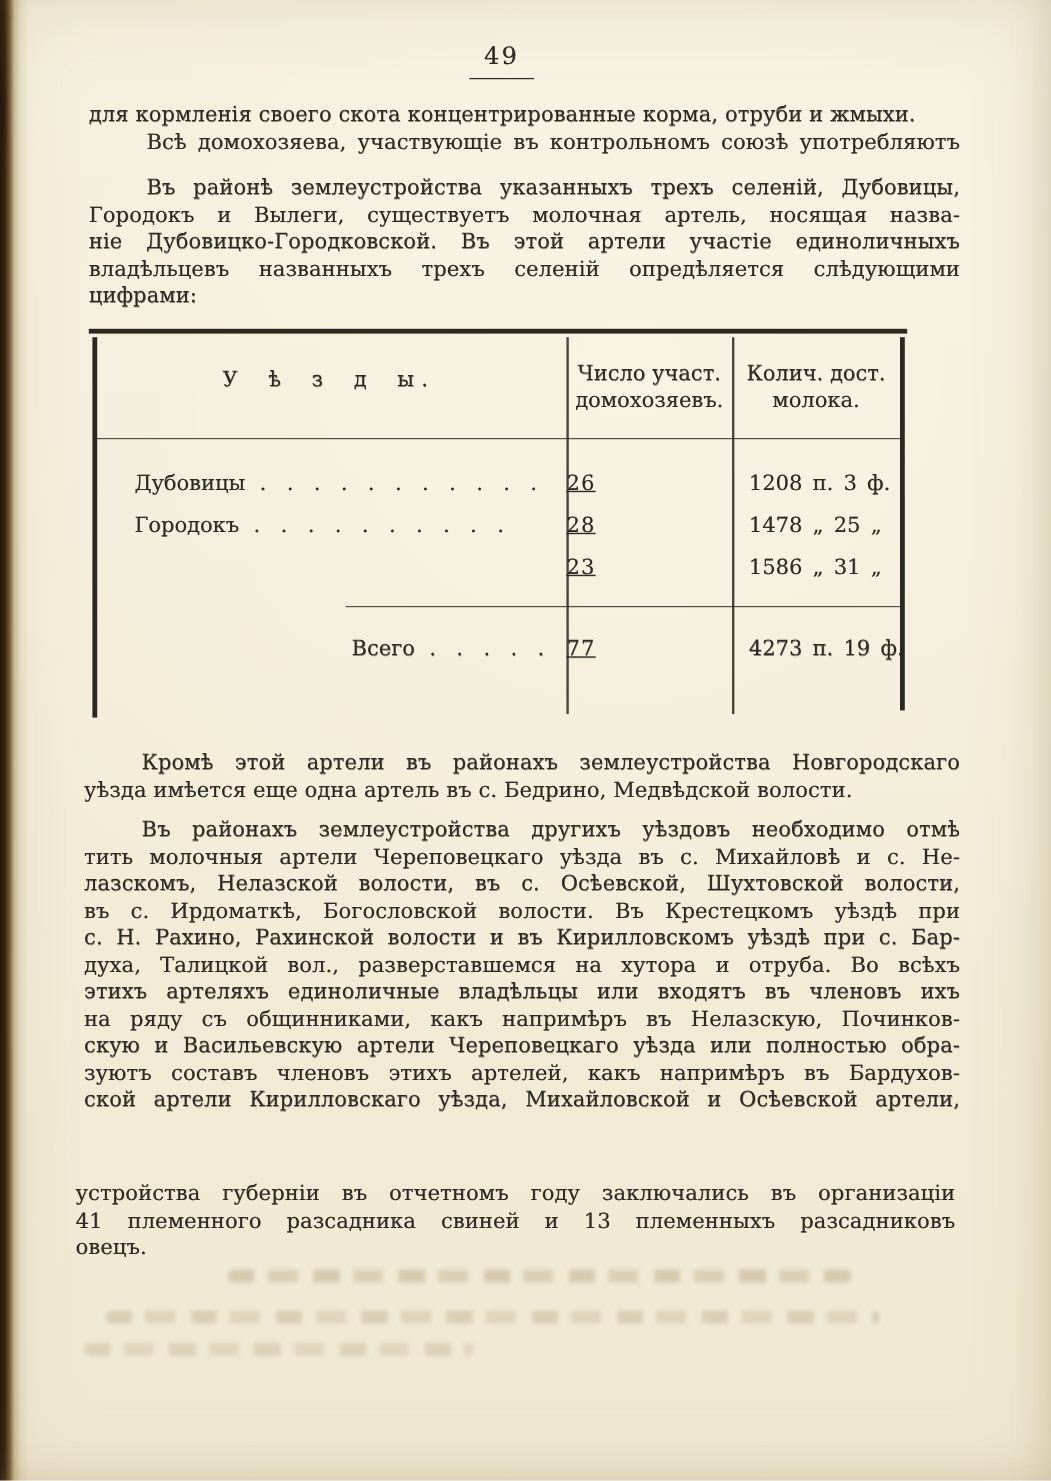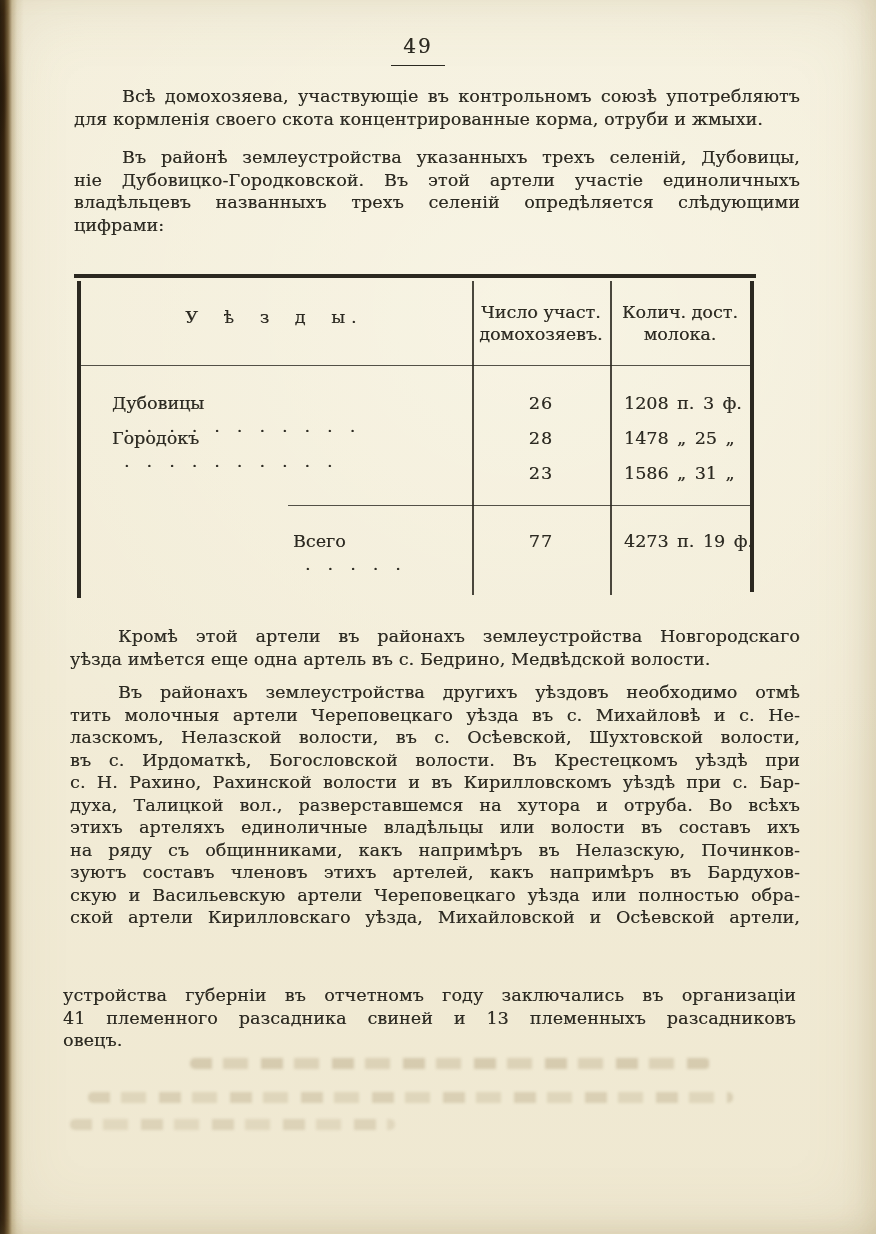--- a/index.html
+++ b/index.html
@@ -55,50 +55,51 @@
   .col-sep2{left:534px;top:7px;width:1.6px;height:314px;background:rgba(43,40,32,0.85);}
   .head-underline{left:2px;right:2px;top:91px;height:1.4px;background:rgba(43,40,32,0.8);}
   .subtotal-rule{left:212px;right:2px;top:231px;height:1.4px;background:rgba(43,40,32,0.8);}
 
   .thead-col1{position:absolute;left:0;top:33px;width:396px;text-align:center;letter-spacing:6px;word-spacing:8px;}
   .thead-col2{position:absolute;left:396px;top:27px;width:138px;text-align:center;line-height:22px;}
   .thead-col3{position:absolute;left:534px;top:27px;width:140px;text-align:center;line-height:22px;}
 
   .trow{position:absolute;left:0;width:678px;height:23px;line-height:23px;}
   .r1{top:118px;} .r2{top:153px;} .r3{top:188px;} .rt{top:256px;}
-  .tlabel{position:absolute;left:36px;right:308px;display:flex;align-items:baseline;overflow:hidden;flex-direction:column;}
+  .tlabel{position:absolute;left:36px;right:308px;display:flex;align-items:baseline;overflow:hidden;}
   .rt .tlabel{left:217px;right:292px;}
   .leader{flex:1;overflow:hidden;white-space:nowrap;letter-spacing:17px;padding-left:12px;}
-  .tnum{position:absolute;left:396px;width:138px;text-align:center;letter-spacing:1px;}
+  .tnum{position:absolute;left:396px;width:138px;letter-spacing:1px;text-decoration:underline;}
   .tmilk{position:absolute;left:548px;width:128px;word-spacing:3px;white-space:nowrap;}
 
   
   .smudge{position:absolute;height:11px;border-radius:5px;filter:blur(1.6px);
     background-image:repeating-linear-gradient(90deg, rgba(139,117,72,0.26) 0 22px, rgba(139,117,72,0) 22px 33px, rgba(139,117,72,0.20) 33px 58px, rgba(139,117,72,0) 58px 71px);}
   .sm1{left:190px;top:1058px;width:520px;}
   .sm2{left:88px;top:1092px;width:645px;opacity:0.85;}
   .sm3{left:70px;top:1119px;width:325px;opacity:0.75;}
 </style>
 </head>
 <body>
 
 <div class="page">
   <div class="binding"></div>
 
   <div class="page-number-wrap">
     <span class="page-number">49</span>
   </div>
 
   <div class="para p1">
+    <div class="line last">для кормленія своего скота концентрированные корма, отруби и жмыхи.</div>
     <div class="line first">Всѣ домохозяева, участвующіе въ контрольномъ союзѣ употребляютъ</div>
-    <div class="line last">для кормленія своего скота концентрированные корма, отруби и жмыхи.</div>
   </div>
 
   <div class="para p2">
     <div class="line first">Въ районѣ землеустройства указанныхъ трехъ селеній, Дубовицы,</div>
+    <div class="line">Городокъ и Вылеги, существуетъ молочная артель, носящая назва-</div>
     <div class="line">ніе Дубовицко-Городковской. Въ этой артели участіе единоличныхъ</div>
     <div class="line">владѣльцевъ названныхъ трехъ селеній опредѣляется слѣдующими</div>
     <div class="line last">цифрами:</div>
   </div>
 
   <div class="artel-table">
     <div class="rule rule-top"></div>
     <div class="rule border-left"></div>
     <div class="rule border-right"></div>
     <div class="rule col-sep1"></div>
@@ -151,24 +152,24 @@
     <div class="line last">уѣзда имѣется еще одна артель въ с. Бедрино, Медвѣдской волости.</div>
   </div>
 
   <div class="para p4">
     <div class="line first">Въ районахъ землеустройства другихъ уѣздовъ необходимо отмѣ</div>
     <div class="line">тить молочныя артели Череповецкаго уѣзда въ с. Михайловѣ и с. Не-</div>
     <div class="line">лазскомъ, Нелазской волости, въ с. Осѣевской, Шухтовской волости,</div>
     <div class="line">въ с. Ирдоматкѣ, Богословской волости. Въ Крестецкомъ уѣздѣ при</div>
     <div class="line">с. Н. Рахино, Рахинской волости и въ Кирилловскомъ уѣздѣ при с. Бар-</div>
     <div class="line">духа, Талицкой вол., разверставшемся на хутора и отруба. Во всѣхъ</div>
-    <div class="line">этихъ артеляхъ единоличные владѣльцы или волости въ составъ ихъ</div>
+    <div class="line">этихъ артеляхъ единоличные владѣльцы или входятъ въ членовъ ихъ</div>
     <div class="line">на ряду съ общинниками, какъ напримѣръ въ Нелазскую, Починков-</div>
+    <div class="line">скую и Васильевскую артели Череповецкаго уѣзда или полностью обра-</div>
     <div class="line">зуютъ составъ членовъ этихъ артелей, какъ напримѣръ въ Бардухов-</div>
-    <div class="line">скую и Васильевскую артели Череповецкаго уѣзда или полностью обра-</div>
     <div class="line">ской артели Кирилловскаго уѣзда, Михайловской и Осѣевской артели,</div>
   </div>
 
   <div class="para p5">
     <div class="line">устройства губерніи въ отчетномъ году заключались въ организаціи</div>
     <div class="line">41 племенного разсадника свиней и 13 племенныхъ разсадниковъ</div>
     <div class="line last">овецъ.</div>
   </div>
 
   <div class="smudge sm1"></div>

